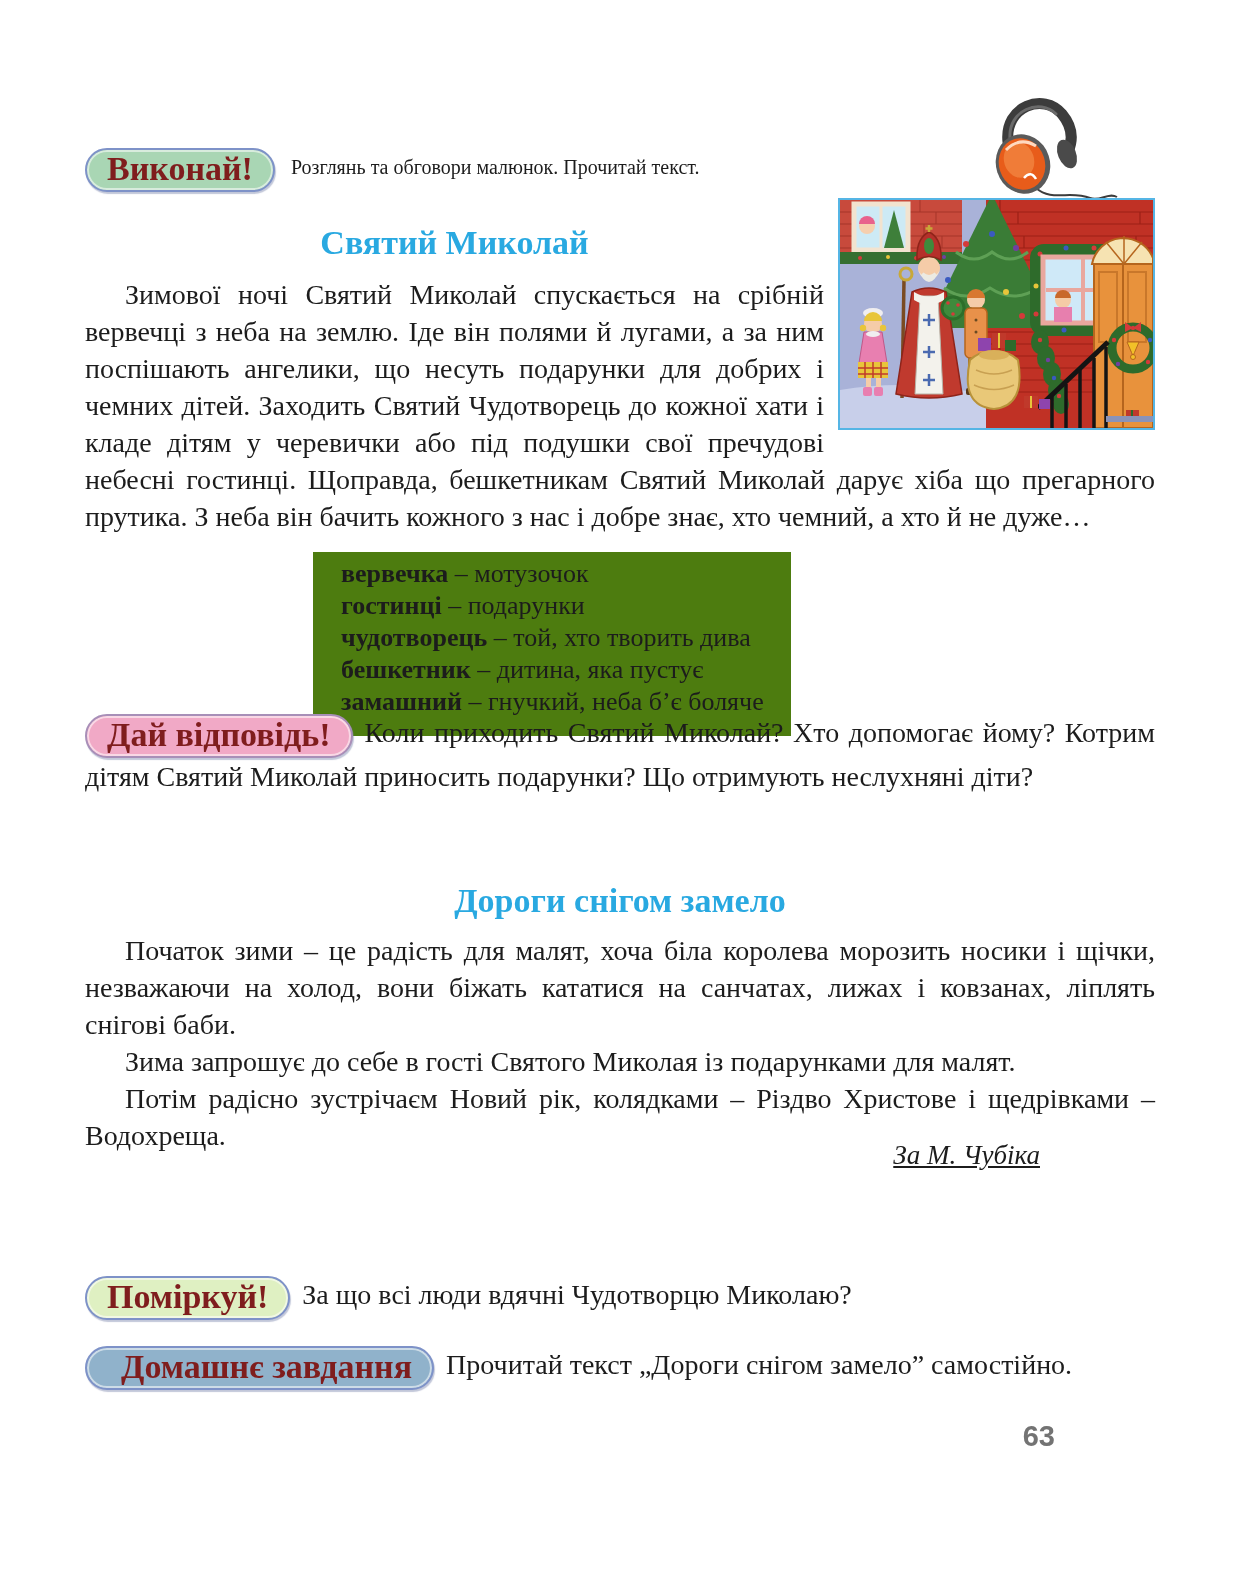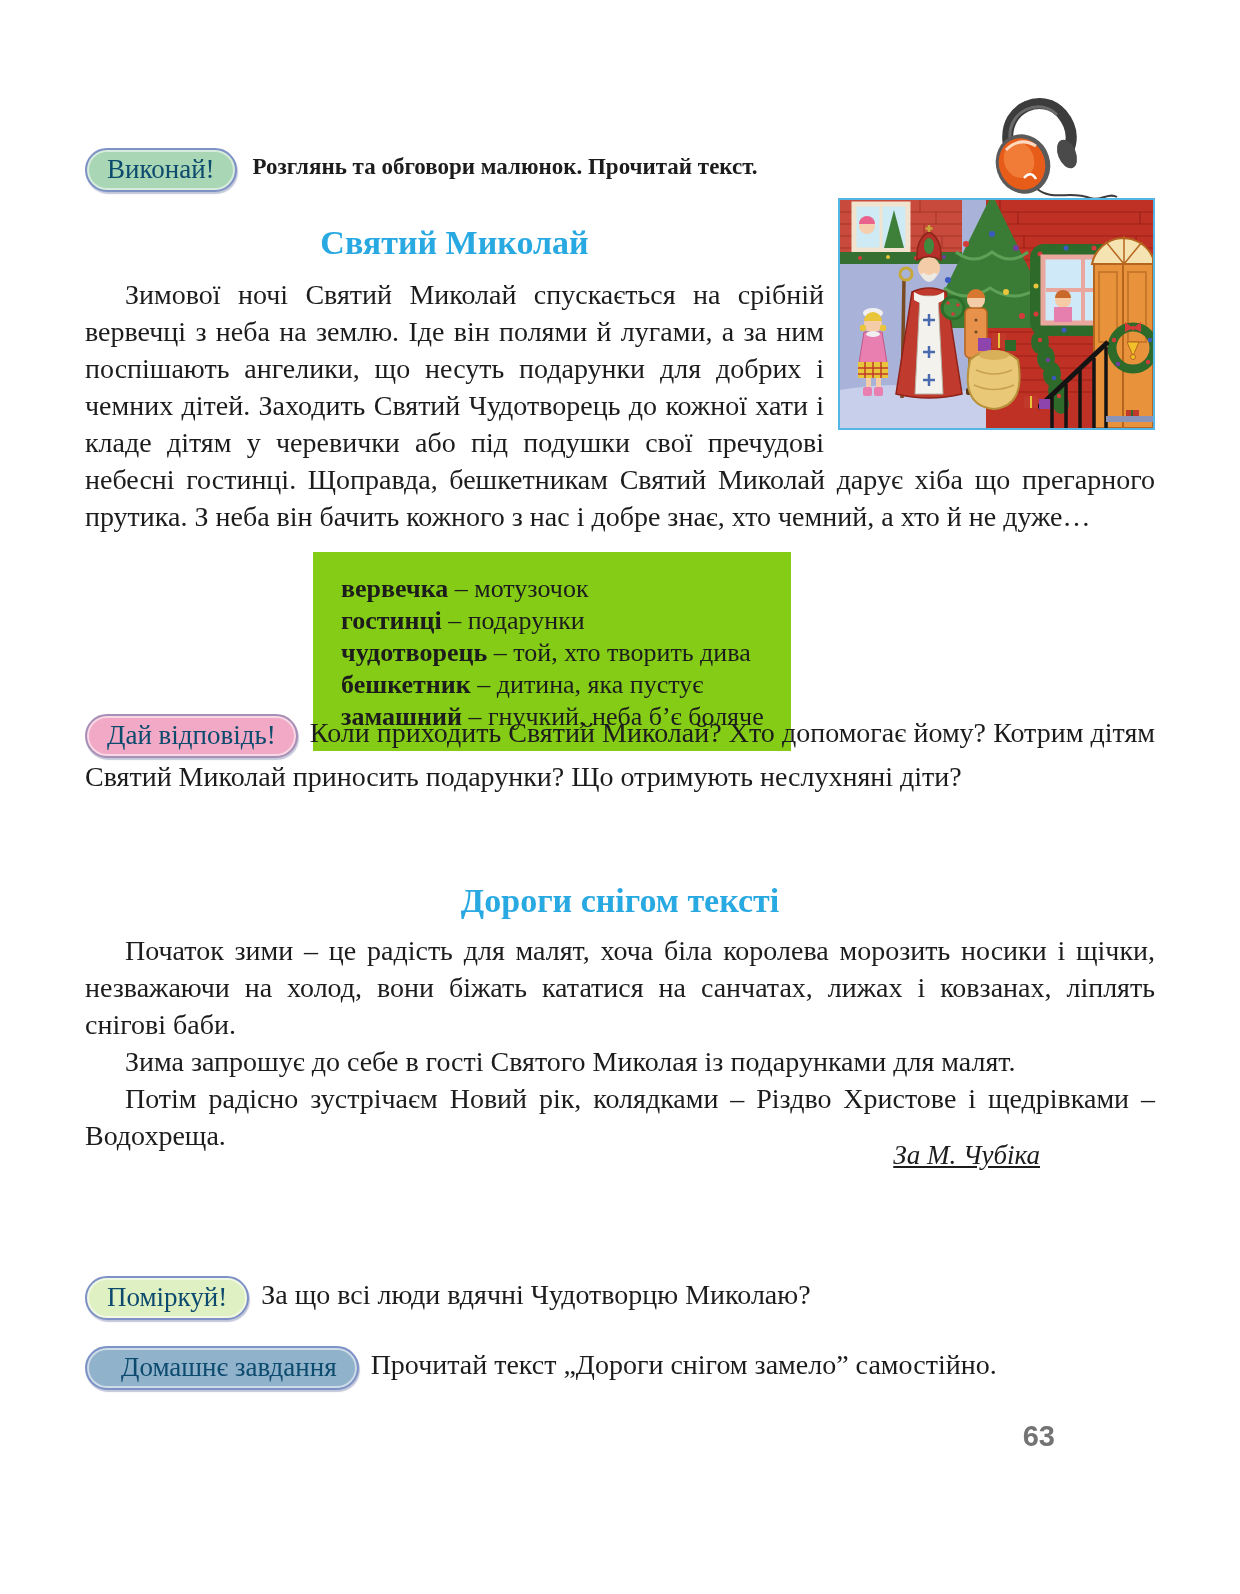--- a/index.html
+++ b/index.html
@@ -13,24 +13,24 @@
     color: #1c1c1c;
     overflow: hidden;
   }
   .abs { position: absolute; left: 85px; width: 1070px; }
 
   
   .badge {
     display: inline-block;
     border-radius: 22px;
     padding: 4px 20px 6px;
-    font-weight: normal;
-    font-size: 27px;
+    font-weight: bold;
+    font-size: 34px;
     line-height: 30px;
-    color: #0c4a6e;
+    color: #7f1d1d;
     border: 2px solid #7e92c8;
     box-shadow: inset 0 0 0 2px rgba(255,255,255,.55), 1px 2px 1px rgba(120,130,170,.45);
     vertical-align: middle;
     white-space: nowrap;
   }
   .badge-green { background: #a9d6b4; }
   .badge-pink  { background: #f1a9c6; border-color: #a88fb8; }
   .badge-lime  { background: #dff0c2; }
   .badge-blue  { background: #90b2cb; padding-left: 34px; }
 
@@ -62,22 +62,22 @@
     background: #a9b2d8;
   }
   .illustration svg { display: block; }
 
   
   .vocab-box {
     position: absolute;
     left: 313px;
     top: 552px;
     width: 478px;
-    background: #84cc16;
-    padding: 21px 18px 18px 28px;
+    background: #4d7c0f;
+    padding: 6px 18px 18px 28px;
     font-size: 26px;
     line-height: 32px;
   }
   .vocab-term { font-weight: bold; }
 
   .attribution {
     text-align: right;
     padding-right: 115px;
     font-style: italic;
     font-size: 27px;
@@ -118,21 +118,21 @@
       <ellipse cx="45" cy="74" rx="27" ry="30" fill="#5a5a5a" transform="rotate(-18 45 74)"></ellipse>
       <ellipse cx="44" cy="74" rx="23" ry="26" fill="#e85c1a" transform="rotate(-18 44 74)"></ellipse>
       <ellipse cx="41" cy="70" rx="15" ry="18" fill="#f07c38" transform="rotate(-18 41 70)"></ellipse>
       <path d="M28,60 Q42,46 58,56" stroke="#ffd9c0" stroke-width="3" fill="none"></path>
       <path d="M46,88 q7,-8 12,1" stroke="#ffffff" stroke-width="2.5" fill="none"></path>
     </svg>
   </div>
 
   <div class="abs" style="top:148px;">
     <span class="badge badge-green inline-gap">Виконай!</span>
-    <span style="font-size:23px;font-weight:bold;">Розглянь та обговори малюнок. Прочитай текст.</span>
+    <span style="font-size:20px;">Розглянь та обговори малюнок. Прочитай текст.</span>
   </div>
 
   <div class="abs" style="top:196px;">
 
     <div class="illustration">
       <svg viewBox="0 0 313 228" width="313" height="228">
         <rect width="313" height="228" fill="#a9b2d8"></rect>
         <path d="M0,190 Q60,180 120,190 T240,190 L313,186 L313,228 L0,228 Z" fill="#c8cfea"></path>
 
         <g>
@@ -351,21 +351,21 @@
     <div><span class="vocab-term">чудотворець</span> <span>–</span> <span>той, хто творить дива</span></div>
     <div><span class="vocab-term">бешкетник</span> <span>–</span> <span>дитина, яка пустує</span></div>
     <div><span class="vocab-term">замашний</span> <span>–</span> <span>гнучкий, неба б’є боляче</span></div>
   </div>
 
   <div class="abs" style="top:714px;">
     <p class="body-text"><span class="badge badge-pink inline-gap">Дай відповідь!</span><span>Коли приходить Святий Миколай? Хто допомогає йому? Котрим дітям Святий Миколай приносить подарунки? Що отримують неслухняні діти?</span></p>
   </div>
 
   <div class="abs" style="top:882px;">
-    <h2 class="story-title" style="margin:0;">Дороги снігом тексті</h2>
+    <h2 class="story-title" style="margin:0;">Дороги снігом замело</h2>
   </div>
 
   <div class="abs" style="top:932px;">
     <p class="body-text indent">Початок зими – це радість для малят, хоча біла королева морозить носики і щічки, незважаючи на холод, вони біжать кататися на санчатах, лижах і ковзанах, ліплять снігові баби.</p>
     <p class="body-text indent">Зима запрошує до себе в гості Святого Миколая із подарунками для малят.</p>
     <p class="body-text indent">Потім радісно зустрічаєм Новий рік, колядками – Різдво Христове і щедрівками – Водохреща.</p>
   </div>
 
   <div class="abs" style="top:1140px;text-decoration:underline;">
     <p class="attribution">За М. Чубіка</p>

